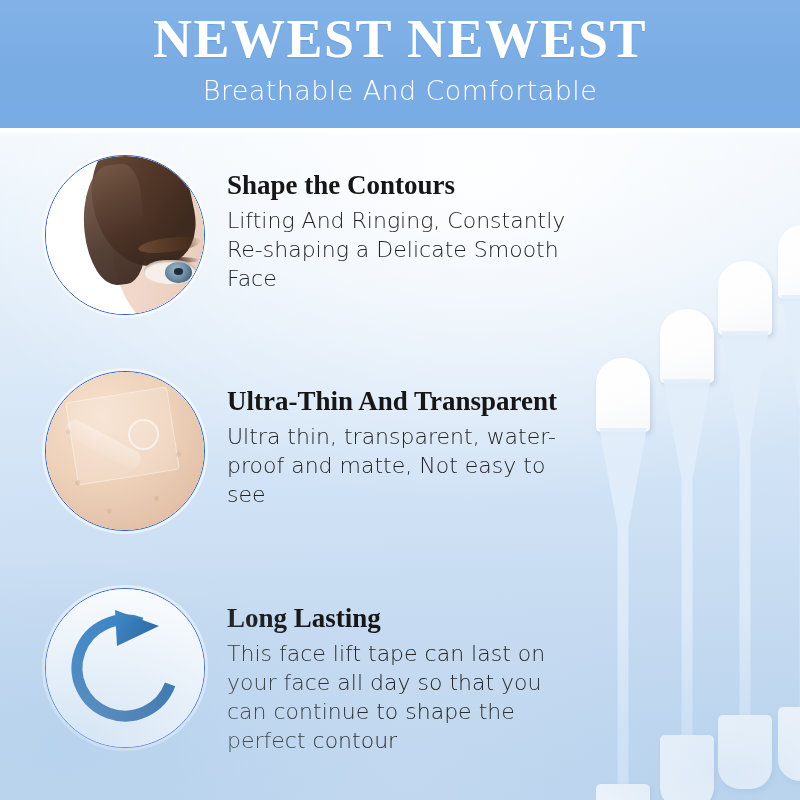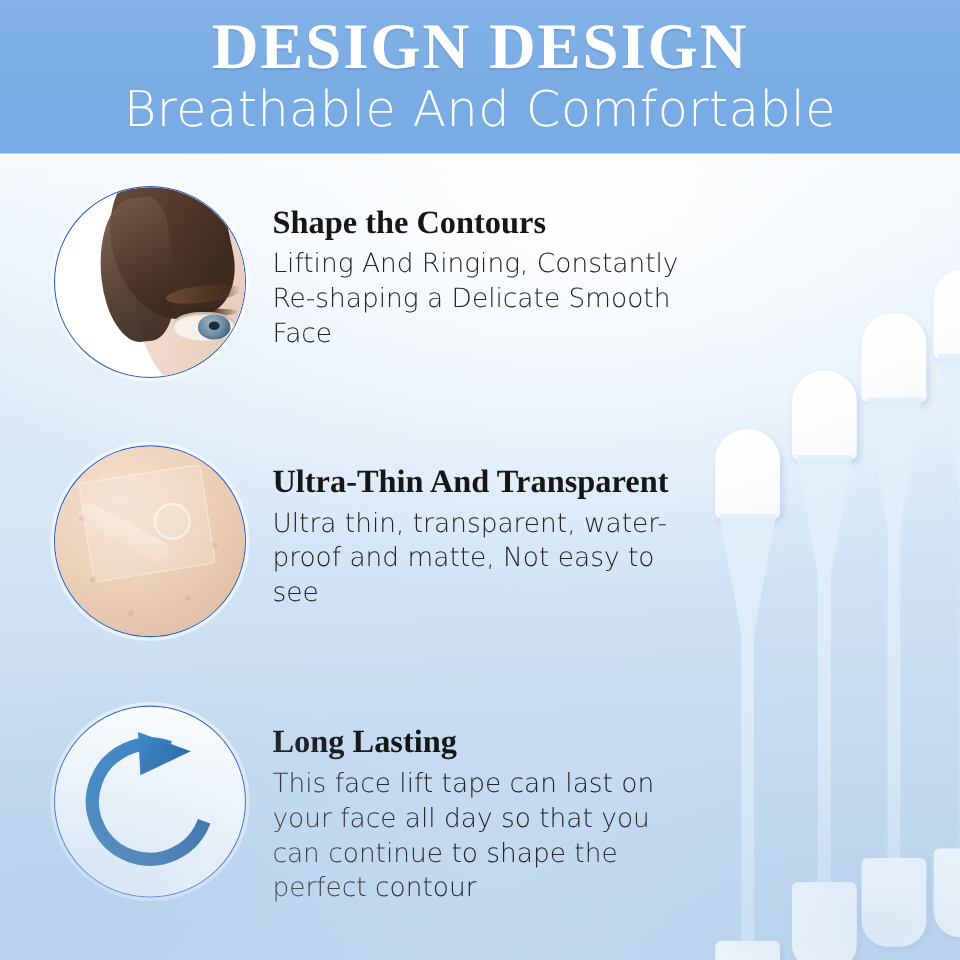--- a/index.html
+++ b/index.html
@@ -43,21 +43,21 @@
     line-height: 62px;
     letter-spacing: 1.5px;
     color: #ffffff;
     text-shadow: 0 1px 1px rgba(80,130,190,0.35);
   }
   .header-subtitle {
     margin: 0;
     padding-top: 2px;
     font-family: "DejaVu Sans", sans-serif;
     font-weight: 300;
-    font-size: 41px;
+    font-size: 27px;
     line-height: 38px;
     letter-spacing: 0.4px;
     color: #ffffff;
   }
   .header-underline {
     position: absolute;
     left: 0;
     top: 128px;
     width: 800px;
     height: 5px;
@@ -330,21 +330,21 @@
 
   
   .strip-1 { height: 500px; }
 </style>
 </head>
 <body>
 
 <div class="poster">
 
   <div class="header">
-    <h1 class="header-title">DESIGN DESIGN</h1>
+    <h1 class="header-title">NEWEST NEWEST</h1>
     <p class="header-subtitle">Breathable And Comfortable</p>
   </div>
   <div class="header-underline"></div>
 
   <div class="content">
 
     <div class="feature feature-1">
       <div class="circle">
         <div class="photo-face">
           <div class="skin"></div>

